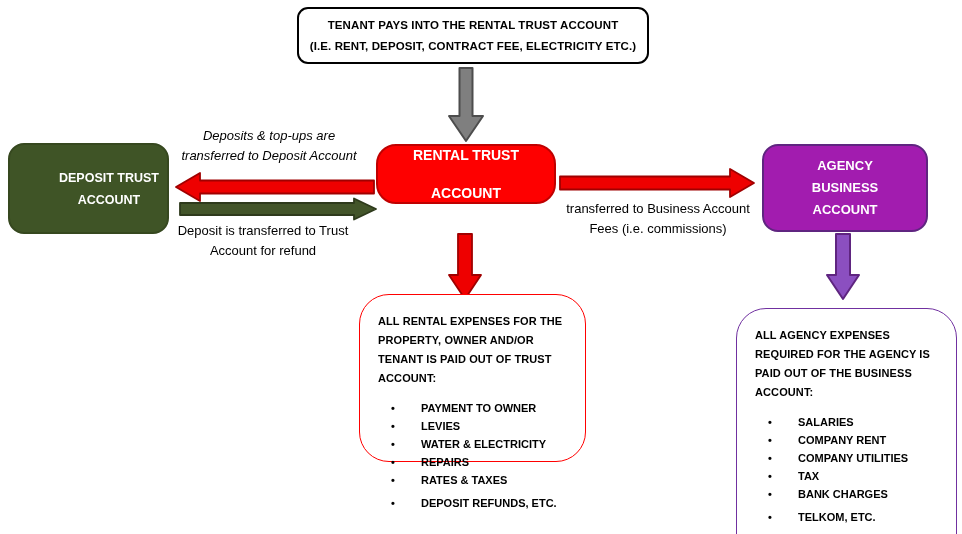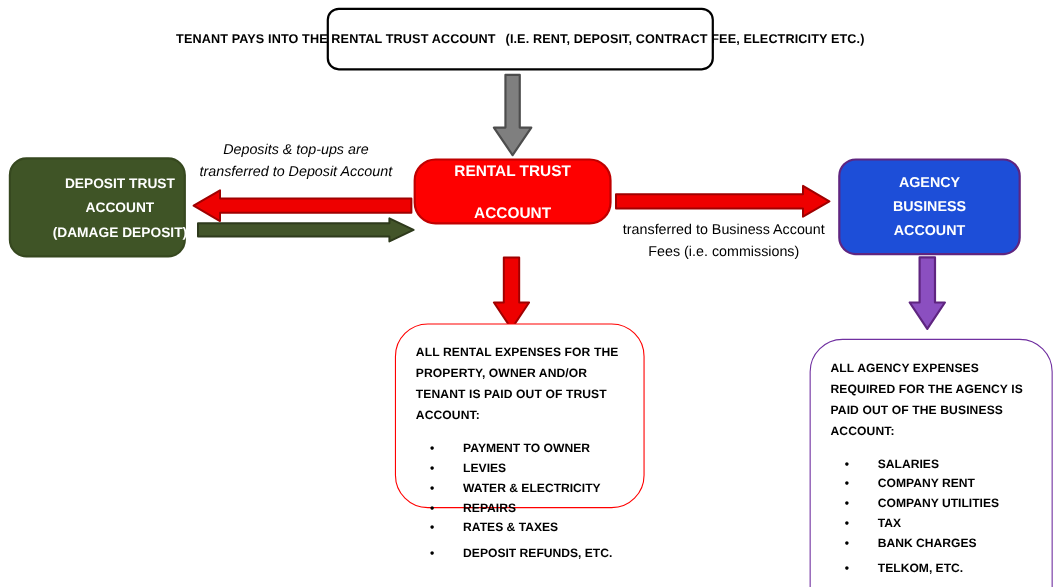--- a/index.html
+++ b/index.html
@@ -16,20 +16,21 @@
 
   
   .tenant-box {
     position: absolute;
     left: 297px; top: 7px;
     width: 352px; height: 57px;
     background: #ffffff;
     border: 2px solid #000000;
     border-radius: 11px;
     display: flex;
+    flex-direction: column;
     justify-content: center;
     align-items: center;
     gap: 9px;
     text-align: center;
   }
   .tenant-box .tline {
     font-size: 11.5px;
     font-weight: bold;
     color: #000000;
     letter-spacing: 0.1px;
@@ -65,21 +66,21 @@
     background: #FE0000;
     border: 2px solid #C00000;
     border-radius: 20px;
     font-size: 14px;
     line-height: 25px;
     gap: 13px;
   }
   .node-agency {
     left: 762px; top: 144px;
     width: 166px; height: 88px;
-    background: #1d4ed8;
+    background: #a21caf;
     border: 2px solid #5F2580;
     border-radius: 16px;
     font-size: 13px;
     line-height: 22px;
   }
 
   
   .flow-label {
     position: absolute;
     text-align: center;
@@ -160,21 +161,20 @@
     <div class="tline">(I.E. RENT, DEPOSIT, CONTRACT FEE, ELECTRICITY ETC.)</div>
   </div>
 
   <svg class="arrow a-gray-down" width="38" height="78" viewBox="0 0 38 78">
     <polygon class="p-gray" points="12.5,2 25.5,2 25.5,50 36,50 19,75 2,50 12.5,50" fill="#7F7F7F"></polygon>
   </svg>
 
   <div class="node node-deposit">
     <div class="nline">DEPOSIT TRUST</div>
     <div class="nline">ACCOUNT</div>
-    <div class="nline">(DAMAGE DEPOSIT)</div>
   </div>
 
   <div class="node node-rental">
     <div class="nline">RENTAL TRUST</div>
     <div class="nline">ACCOUNT</div>
   </div>
 
   <div class="node node-agency">
     <div class="nline">AGENCY</div>
     <div class="nline">BUSINESS</div>
@@ -187,20 +187,24 @@
   </div>
 
   <svg class="arrow a-red-left" width="202" height="34" viewBox="0 0 202 34">
     <polygon class="p-red" points="2,17 26,3 26,10.5 200,10.5 200,23.5 26,23.5 26,31" fill="#EE0000"></polygon>
   </svg>
 
   <svg class="arrow a-green-right" width="200" height="26" viewBox="0 0 200 26">
     <polygon class="p-green" points="198,13 176,2.5 176,7 2,7 2,19 176,19 176,23.5" fill="#43552A"></polygon>
   </svg>
 
+  <div class="flow-label label-refund">
+    <div>Deposit is transferred to Trust</div>
+    <div>Account for refund</div>
+  </div>
 
   <svg class="arrow a-red-right" width="198" height="34" viewBox="0 0 198 34">
     <polygon class="p-red" points="196,17 172,3 172,10.5 2,10.5 2,23.5 172,23.5 172,31" fill="#EE0000"></polygon>
   </svg>
 
   <div class="flow-label label-fees">
     <div>transferred to Business Account</div>
     <div>Fees (i.e. commissions)</div>
   </div>
 

